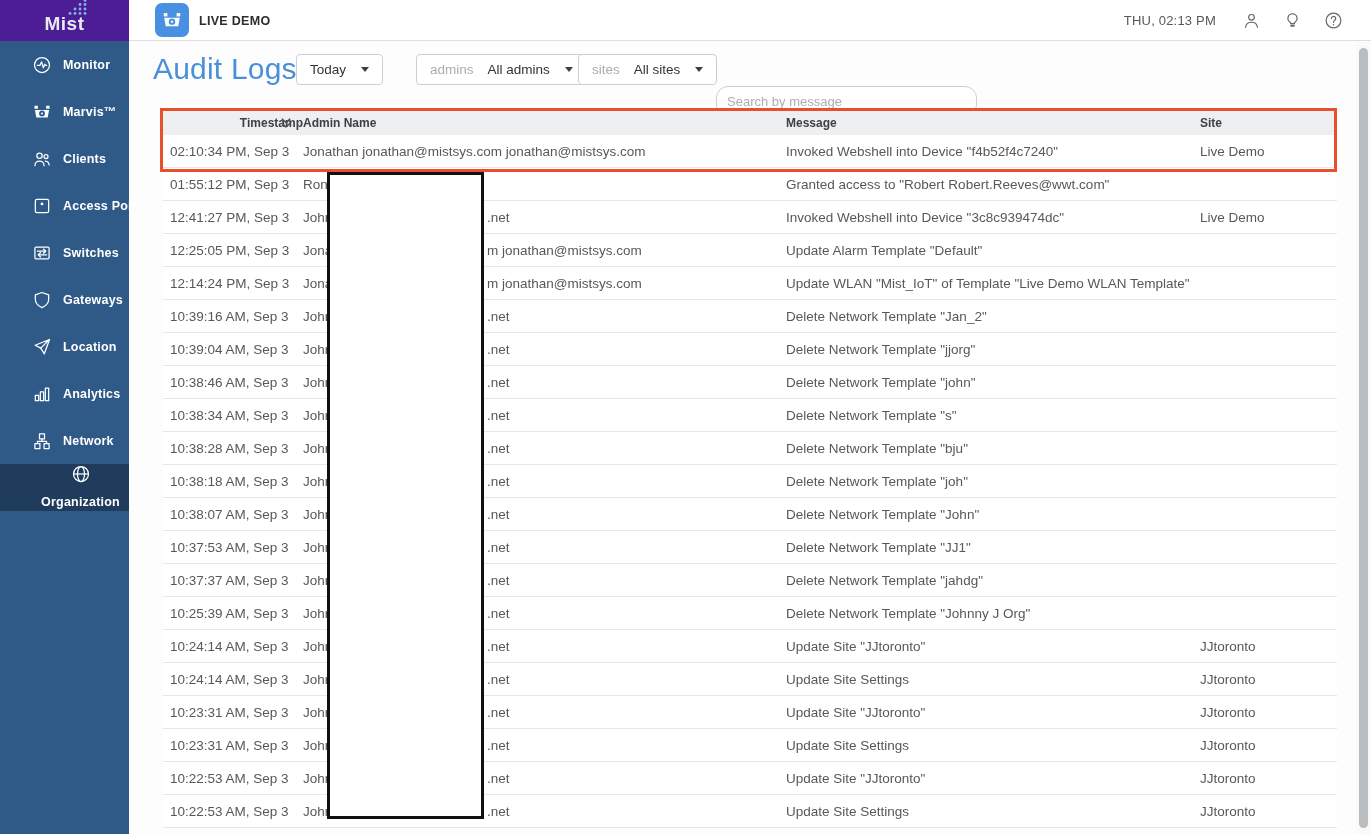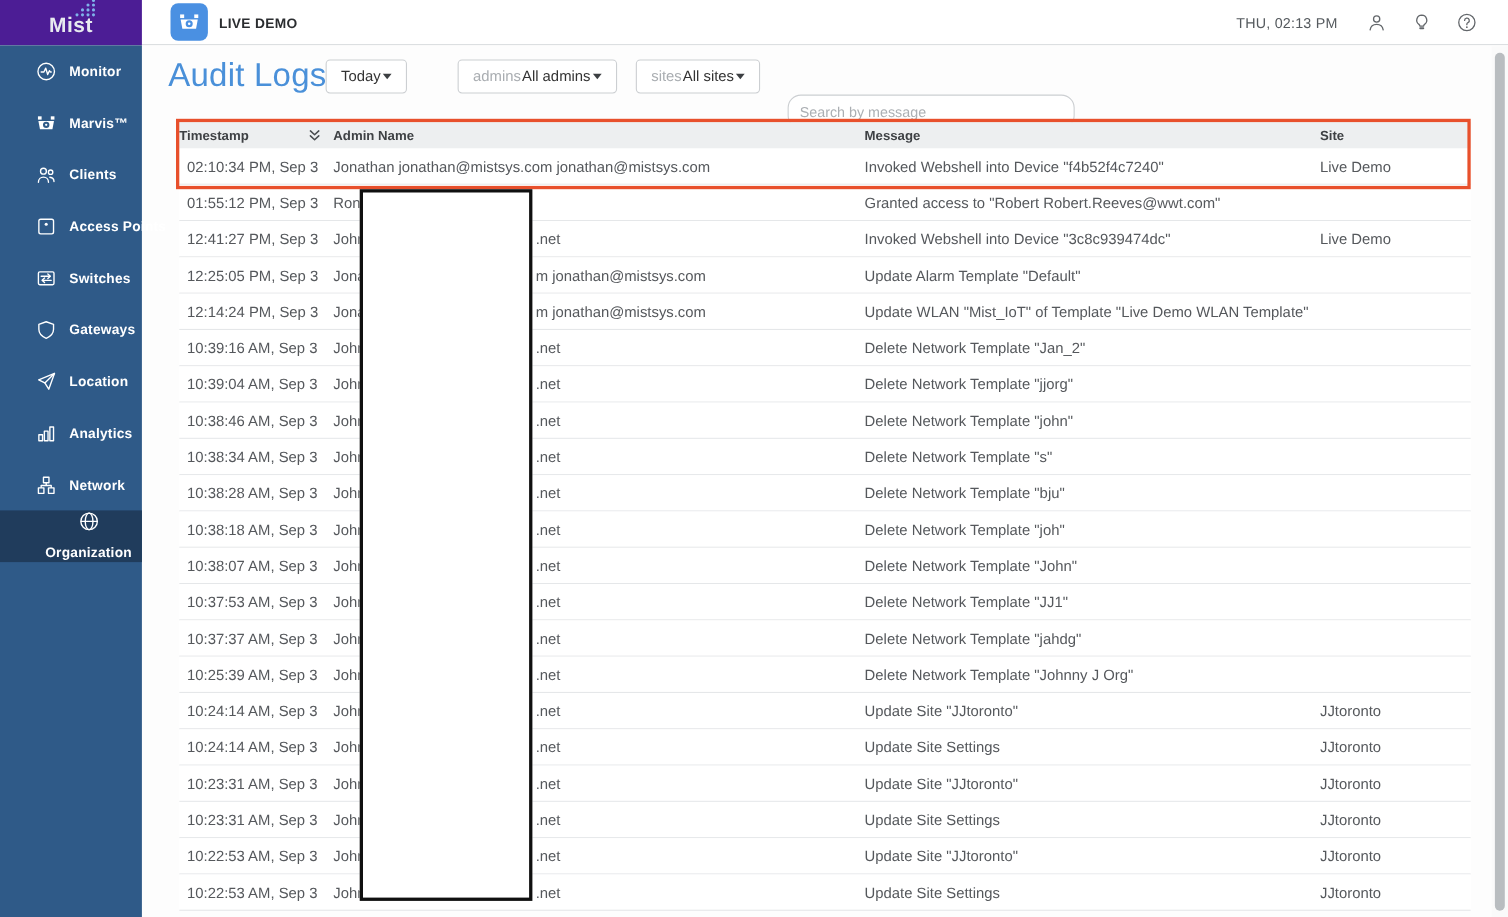--- a/index.html
+++ b/index.html
@@ -24,34 +24,34 @@
   .sidebar { position:absolute; left:0; top:41px; width:129px; height:793px; background:#2f5a88; z-index:15; }
   .side-item { height:47px; display:flex; align-items:center; padding-left:32px; gap:11px; cursor:pointer; }
   .side-item.active { background:#203c5c;flex-direction:column; }
   .side-icon { width:20px; height:20px; color:#fff; flex:0 0 auto; }
   .side-label { color:#fff; font-size:12.5px; font-weight:600; letter-spacing:.2px; white-space:nowrap; }
 
   
   .main { position:absolute; left:129px; top:41px; width:1242px; height:793px; background:#fdfdfd; }
   .page-title { position:absolute; left:24px; top:11px; font-size:30px; color:#4a90d9; font-weight:400; letter-spacing:.2px; }
 
-  .filter-btn { position:absolute; top:13px; height:31px; display:inline-flex; align-items:center; gap:1px; padding:12px 13px; background:#fff; border:1px solid #cccfd2; border-radius:4px; font-size:13.5px; color:#333; cursor:pointer; white-space:nowrap; }
+  .filter-btn { position:absolute; top:13px; height:31px; display:inline-flex; align-items:center; gap:14px; padding:12px 13px; background:#fff; border:1px solid #cccfd2; border-radius:4px; font-size:13.5px; color:#333; cursor:pointer; white-space:nowrap; }
   .filter-prefix { color:#a9adb1; }
   .caret { width:0; height:0; border-left:4.5px solid transparent; border-right:4.5px solid transparent; border-top:5.5px solid #3c3f42; margin-left:1px; }
   #btn-duration { left:167px; }
   #btn-admins { left:287px; }
   #btn-sites { left:449px; }
   .search-input { position:absolute; left:587px; top:13px; width:261px; height:31px; border:1px solid #cccfd2; border-radius:12px; padding:0 10px; font-size:13px; color:#333; font-family:"Liberation Sans", sans-serif; background:#fff;margin-top:32px; }
   .search-input::placeholder { color:#abafb3; }
 
   
   .table { position:absolute; left:34px; top:70px; width:1174px; }
   .thead { display:grid; grid-template-columns:140px 483px 414px 1fr; height:24px; align-items:center; background:#edeff0; font-size:12px; font-weight:700; color:#3e4144; }
   .thead .th { position:relative; height:100%; display:flex; align-items:center; }
-  .th-timestamp { padding-left:0; }
+  .th-timestamp { padding-left:25px;justify-content:flex-end; }
   .sort-icon { position:absolute; left:116px; top:5px; width:14px; height:14px; color:#4a4d50; cursor:pointer; }
   .trow { display:grid; grid-template-columns:140px 483px 414px 1fr; height:33px; align-items:center; border-bottom:1px solid #e5e7e9; font-size:13.5px; color:#55585c; background:#fff; cursor:pointer; }
   .trow .td { white-space:nowrap; overflow:visible; }
   .td-timestamp { padding-left:7px; }
   .td-admin { position:relative; height:100%; display:flex; align-items:center; }
   .admin-suffix { position:absolute; left:184px; top:0; height:100%; display:flex; align-items:center; }
 
   
   .highlight-box { position:absolute; left:31px; top:67px; width:1177px; height:64px; border:3px solid #e8502c; z-index:5; pointer-events:none; }
   .redaction-box { position:absolute; left:198px; top:131px; width:157px; height:647px; background:#fff; border:3px solid #101010; z-index:6; }

